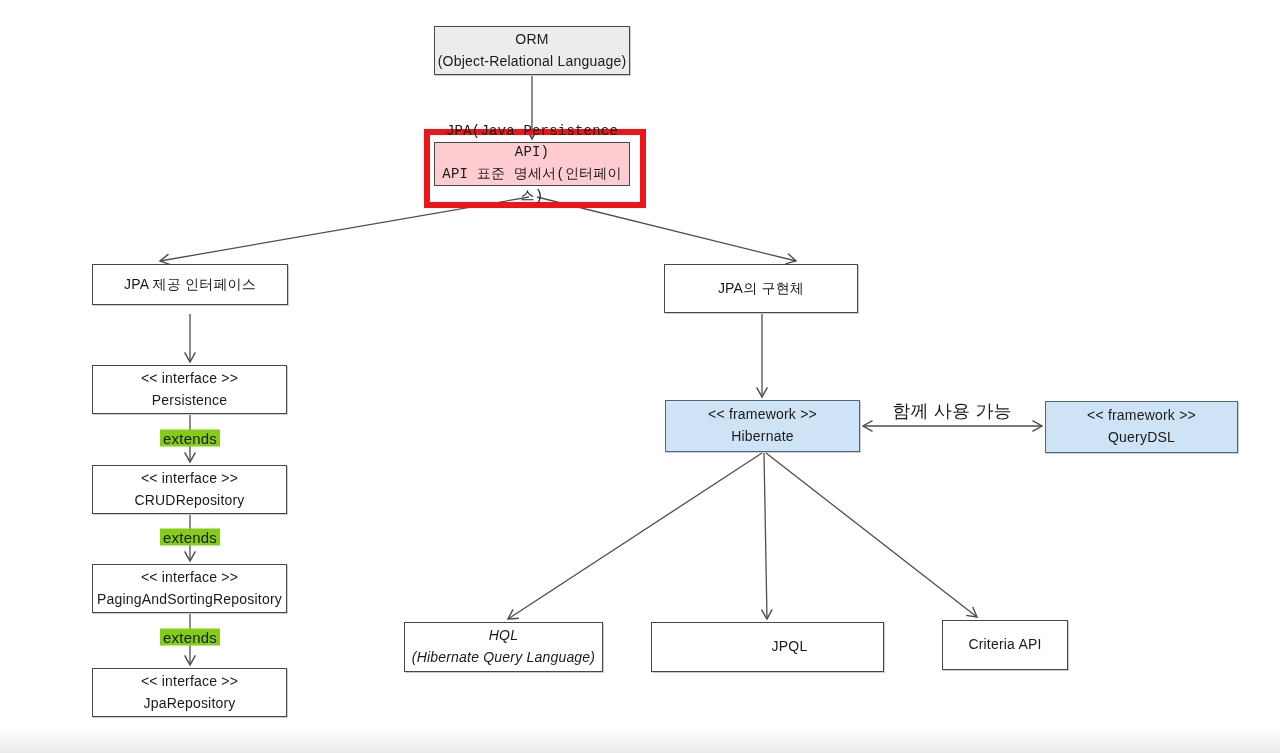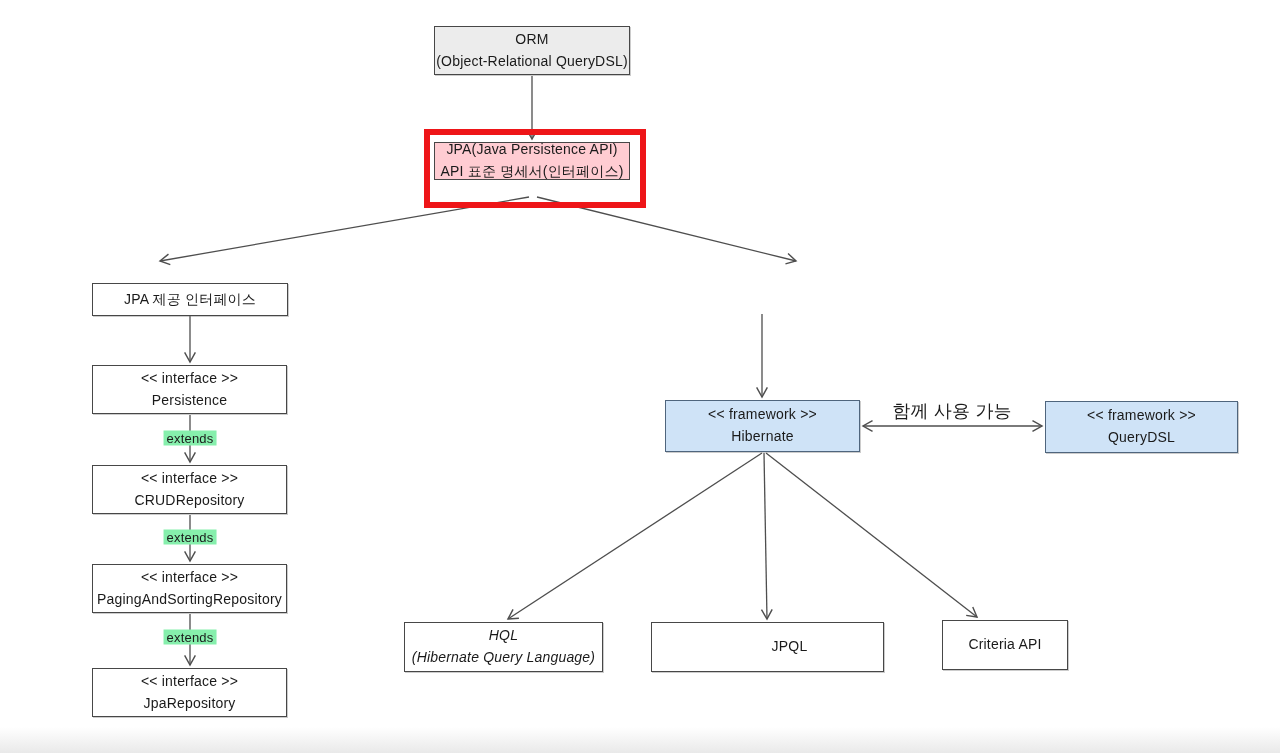--- a/index.html
+++ b/index.html
@@ -58,23 +58,23 @@
     letter-spacing: 0.2px;
   }
   .node.gray { background: var(--gray-fill); }
   .node.pink { background: var(--pink-fill); box-shadow: none; }
   .node.blue { background: var(--blue-fill); border-color: var(--blue-border); }
 
   .edge-label {
     position: absolute;
     z-index: 5;
     transform: translate(-50%, -50%);
-    background: #86efac;
+    background: #84cc16;
     padding: 0 3px;
-    font-size: 13px;
+    font-size: 15px;
     letter-spacing: 0.2px;
     white-space: nowrap;
   }
   .edge-label.together {
     font-size: 18px;
     background: transparent;
   }
 
   .bottom-fade {
     position: absolute;
@@ -106,29 +106,29 @@
     <line class="edge" x1="863" y1="426" x2="1042" y2="426" marker-start="url(#arrow)" marker-end="url(#arrow)"></line>
     <line class="edge" x1="762" y1="453" x2="508" y2="619" marker-end="url(#arrow)"></line>
     <line class="edge" x1="764" y1="453" x2="767" y2="619" marker-end="url(#arrow)"></line>
     <line class="edge" x1="766" y1="453" x2="977" y2="617" marker-end="url(#arrow)"></line>
   </svg>
 
   <div class="highlight-frame"></div>
 
   <div class="node gray" style="left:434px;top:26px;width:196px;height:49px;">
     <div>ORM</div>
-    <div>(Object-Relational QueryDSL)</div>
+    <div>(Object-Relational Language)</div>
   </div>
 
-  <div class="node pink" style="left:434px;top:142px;width:196px;height:38px;">
+  <div class="node pink" style="left:434px;top:142px;width:196px;height:44px;font-family:Liberation Mono, monospace;">
     <div>JPA(Java Persistence API)</div>
     <div>API 표준 명세서(인터페이스)</div>
   </div>
 
-  <div class="node" style="left:92px;top:264px;width:196px;height:33px;margin-top:19px;">
+  <div class="node" style="left:92px;top:264px;width:196px;height:41px;">
     <div>JPA 제공 인터페이스</div>
   </div>
 
   <div class="node" style="left:92px;top:365px;width:195px;height:49px;">
     <div>&lt;&lt; interface &gt;&gt;</div>
     <div>Persistence</div>
   </div>
 
   <div class="node" style="left:92px;top:465px;width:195px;height:49px;">
     <div>&lt;&lt; interface &gt;&gt;</div>
@@ -138,20 +138,23 @@
   <div class="node" style="left:92px;top:564px;width:195px;height:49px;">
     <div>&lt;&lt; interface &gt;&gt;</div>
     <div>PagingAndSortingRepository</div>
   </div>
 
   <div class="node" style="left:92px;top:668px;width:195px;height:49px;">
     <div>&lt;&lt; interface &gt;&gt;</div>
     <div>JpaRepository</div>
   </div>
 
+  <div class="node" style="left:664px;top:264px;width:194px;height:49px;">
+    <div>JPA의 구현체</div>
+  </div>
 
   <div class="node blue" style="left:665px;top:400px;width:195px;height:52px;">
     <div>&lt;&lt; framework &gt;&gt;</div>
     <div>Hibernate</div>
   </div>
 
   <div class="node blue" style="left:1045px;top:401px;width:193px;height:52px;">
     <div>&lt;&lt; framework &gt;&gt;</div>
     <div>QueryDSL</div>
   </div>

